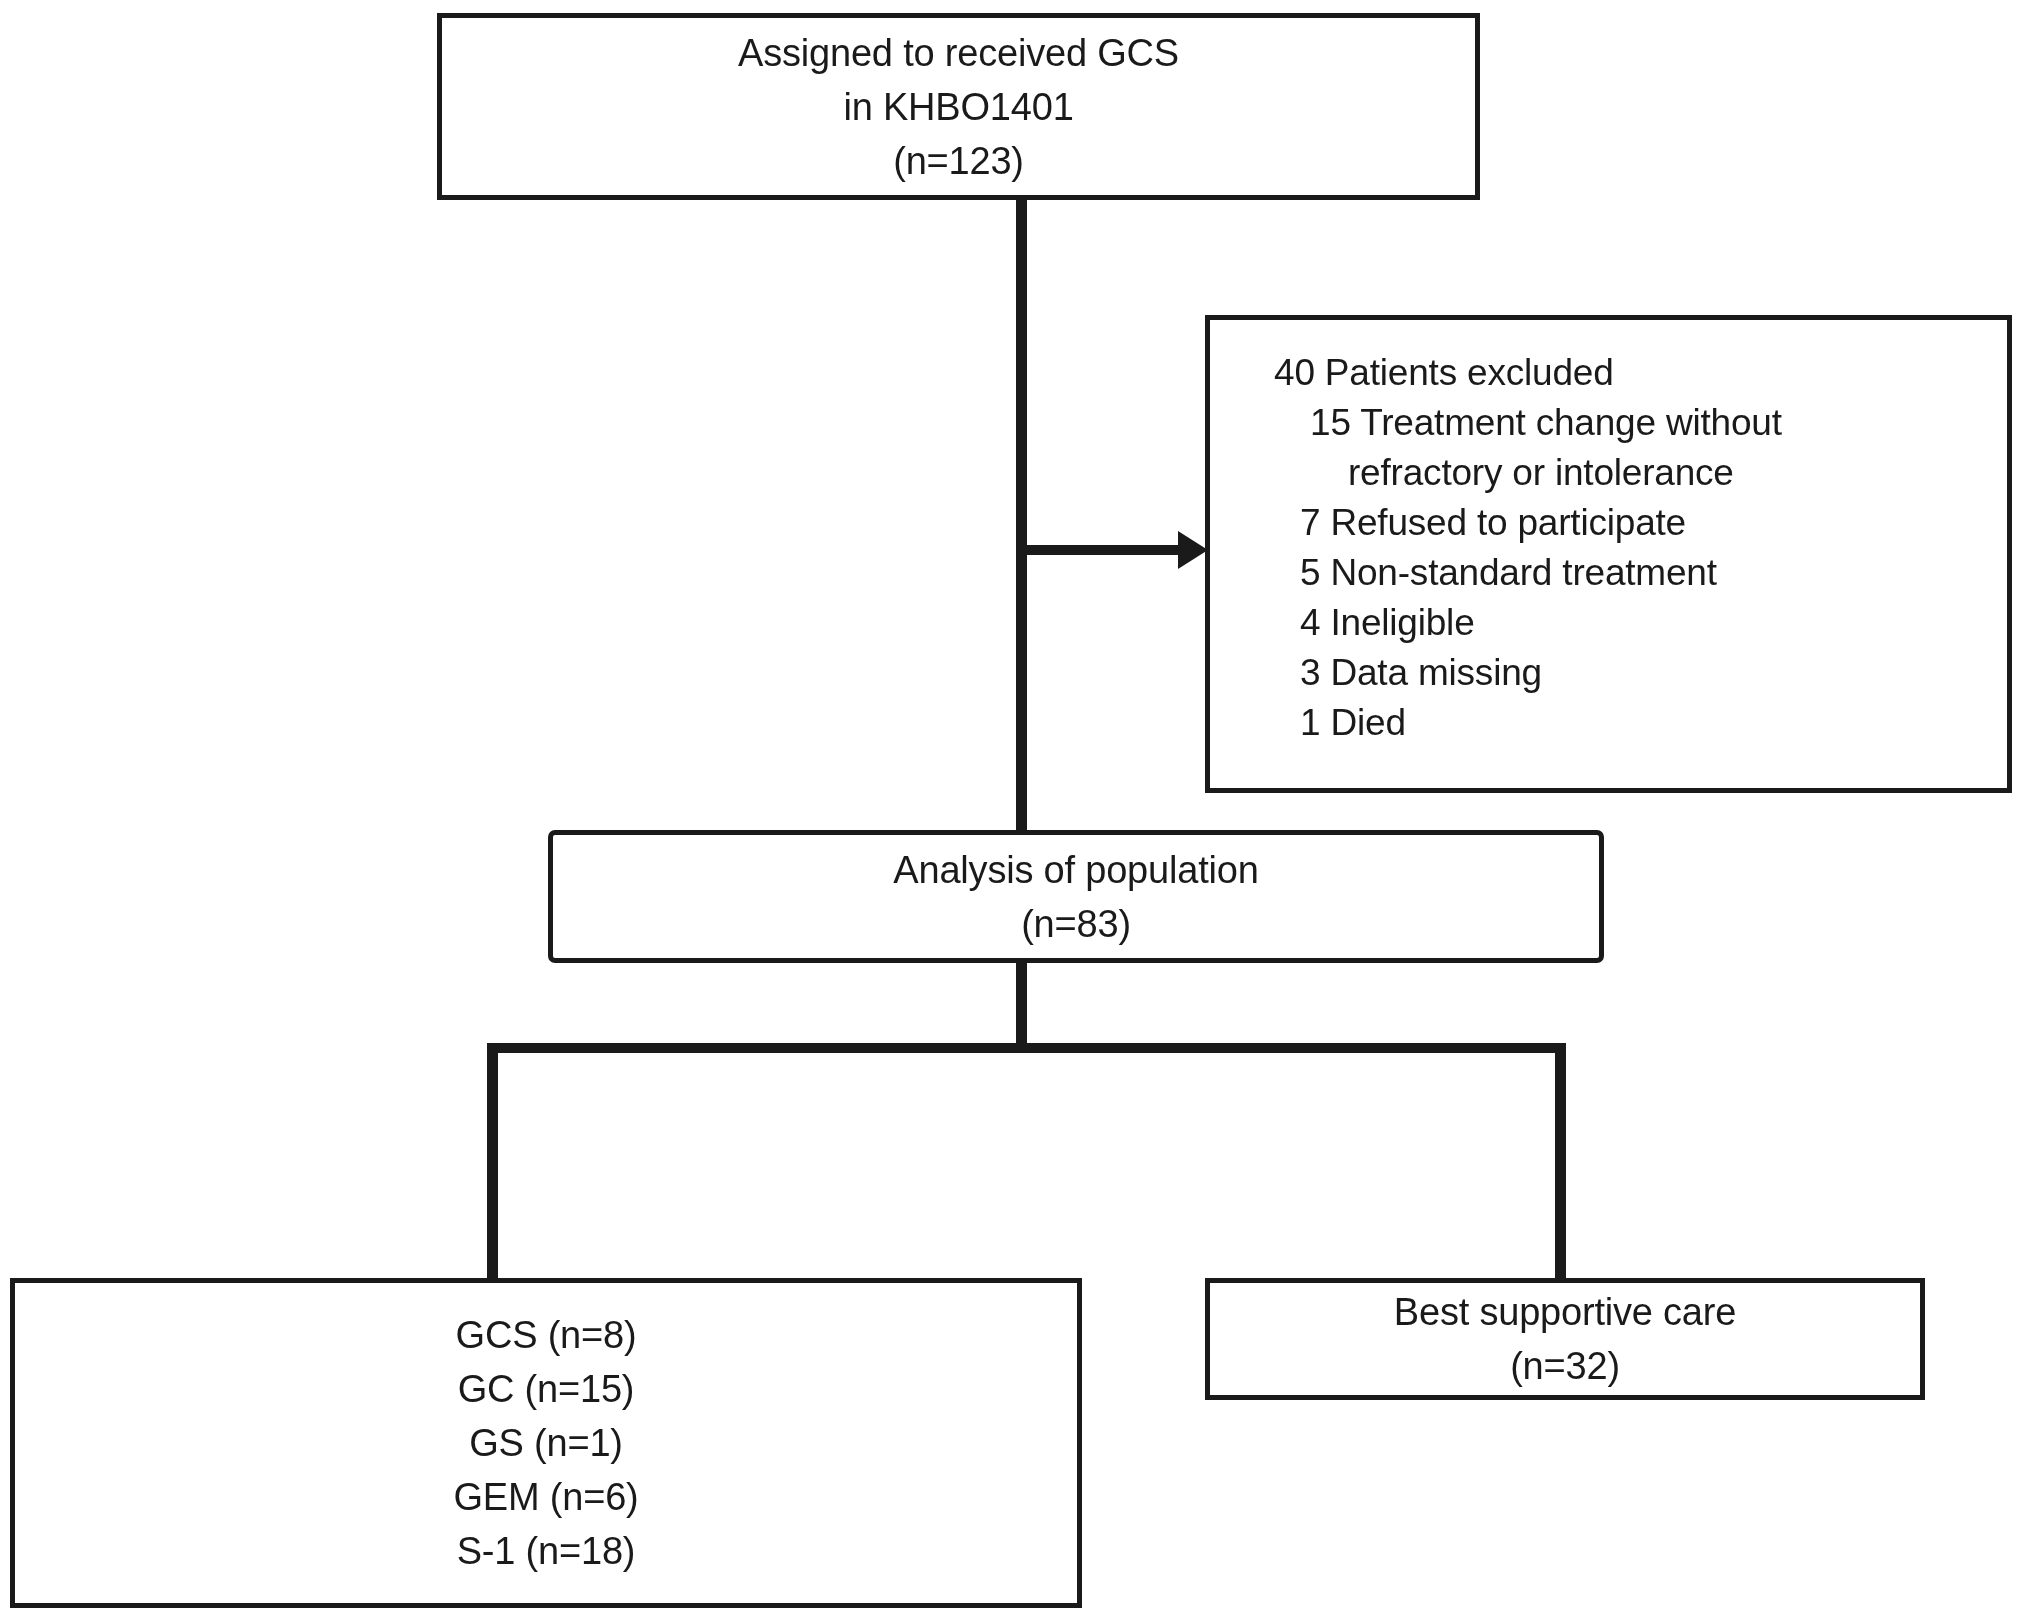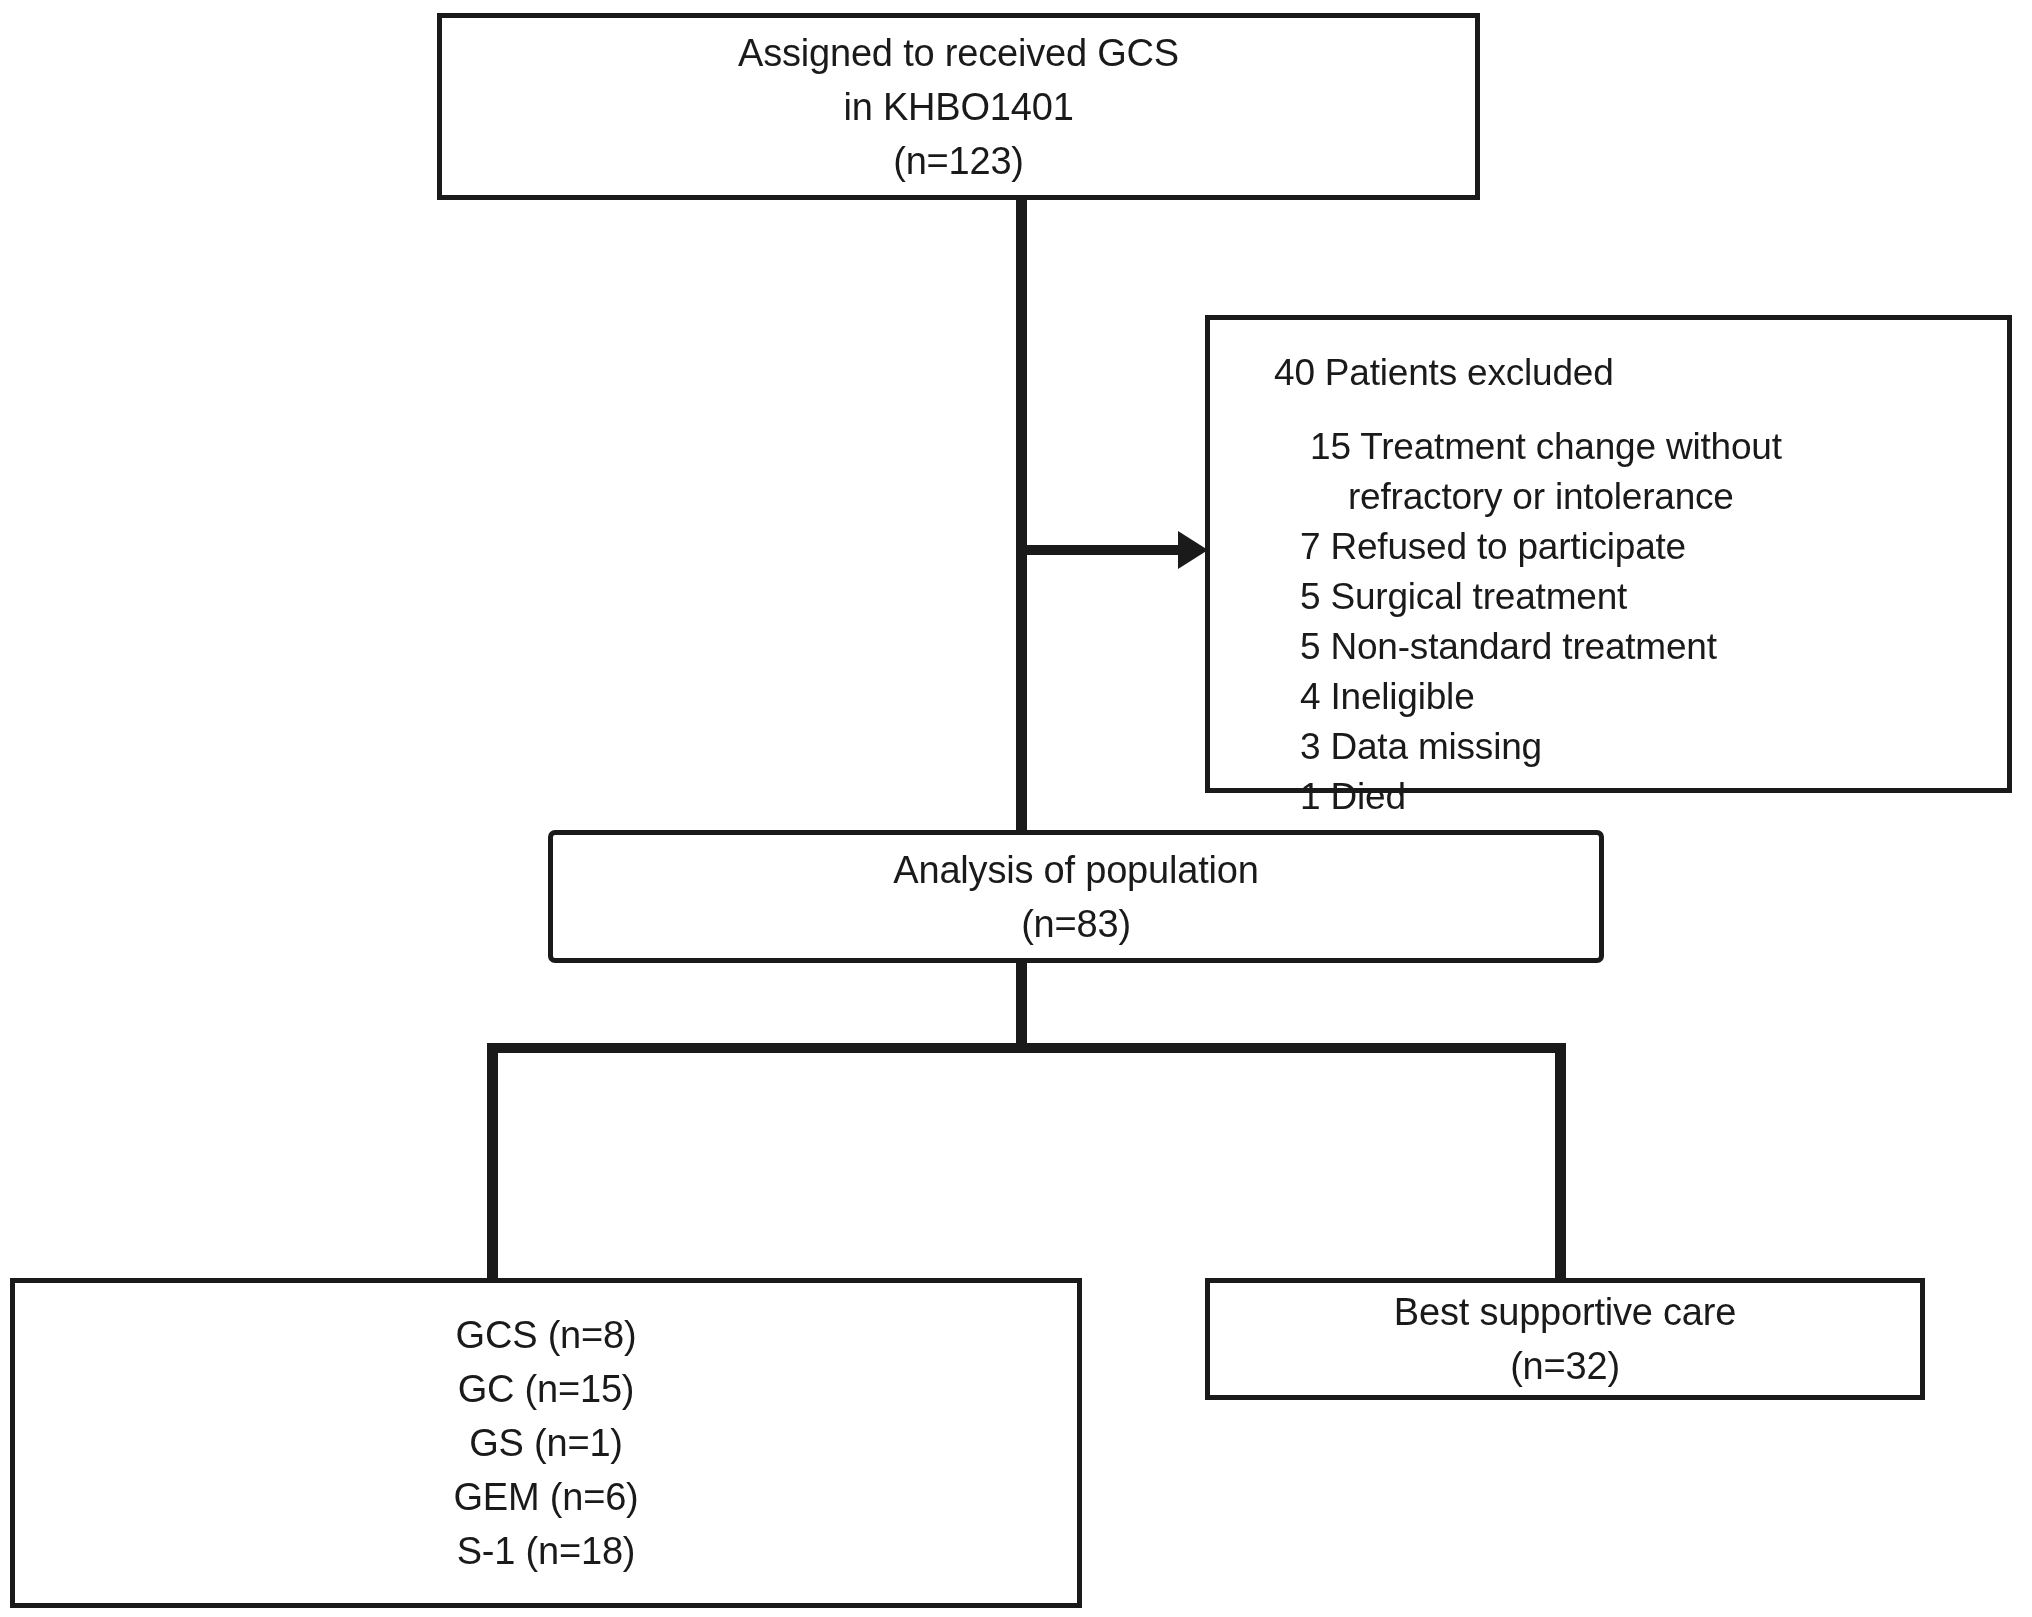--- a/index.html
+++ b/index.html
@@ -49,21 +49,21 @@
   .arrowhead {
     position: absolute;
     width: 0;
     height: 0;
     border-top: 19px solid transparent;
     border-bottom: 19px solid transparent;
     border-left: 30px solid #1a1a1a;
   }
   .excl-line { display: block; }
   .indent-1 { padding-left: 0px; margin-left: 36px; }
-  .indent-2 { padding-left: 72px; margin-top: 24px; }
+  .indent-2 { padding-left: 72px; }
   .indent-3 { padding-left: 110px; }
   .indent-4 { padding-left: 62px; text-align: center; }
 </style>
 </head>
 <body>
 
 <div id="canvas">
 
   <div class="box" style="left:437px; top:13px; width:1043px; height:187px;">
     <div class="txt">Assigned to received GCS</div>
@@ -74,21 +74,20 @@
   <div class="line" style="left:1016px; top:200px; width:11px; height:632px;"></div>
 
   <div class="line" style="left:1022px; top:545px; width:160px; height:10px;"></div>
   <div class="arrowhead" style="left:1178px; top:531px;"></div>
 
   <div class="box box-left" style="left:1205px; top:315px; width:807px; height:478px; padding:28px 20px 0 28px;">
     <div class="txt-sm excl-line indent-1">40 Patients excluded</div>
     <div class="txt-sm excl-line indent-2">15 Treatment change without</div>
     <div class="txt-sm excl-line indent-3">refractory or intolerance</div>
     <div class="txt-sm excl-line indent-4">7 Refused to participate</div>
-    <div class="txt-sm excl-line indent-4">5 Surgical treatment</div>
     <div class="txt-sm excl-line indent-4">5 Non-standard treatment</div>
     <div class="txt-sm excl-line indent-4">4 Ineligible</div>
     <div class="txt-sm excl-line indent-4">3 Data missing</div>
     <div class="txt-sm excl-line indent-4">1 Died</div>
   </div>
 
   <div class="box" style="left:548px; top:830px; width:1056px; height:133px;border-radius:7px;">
     <div class="txt">Analysis of population</div>
     <div class="txt">(n=83)</div>
   </div>

